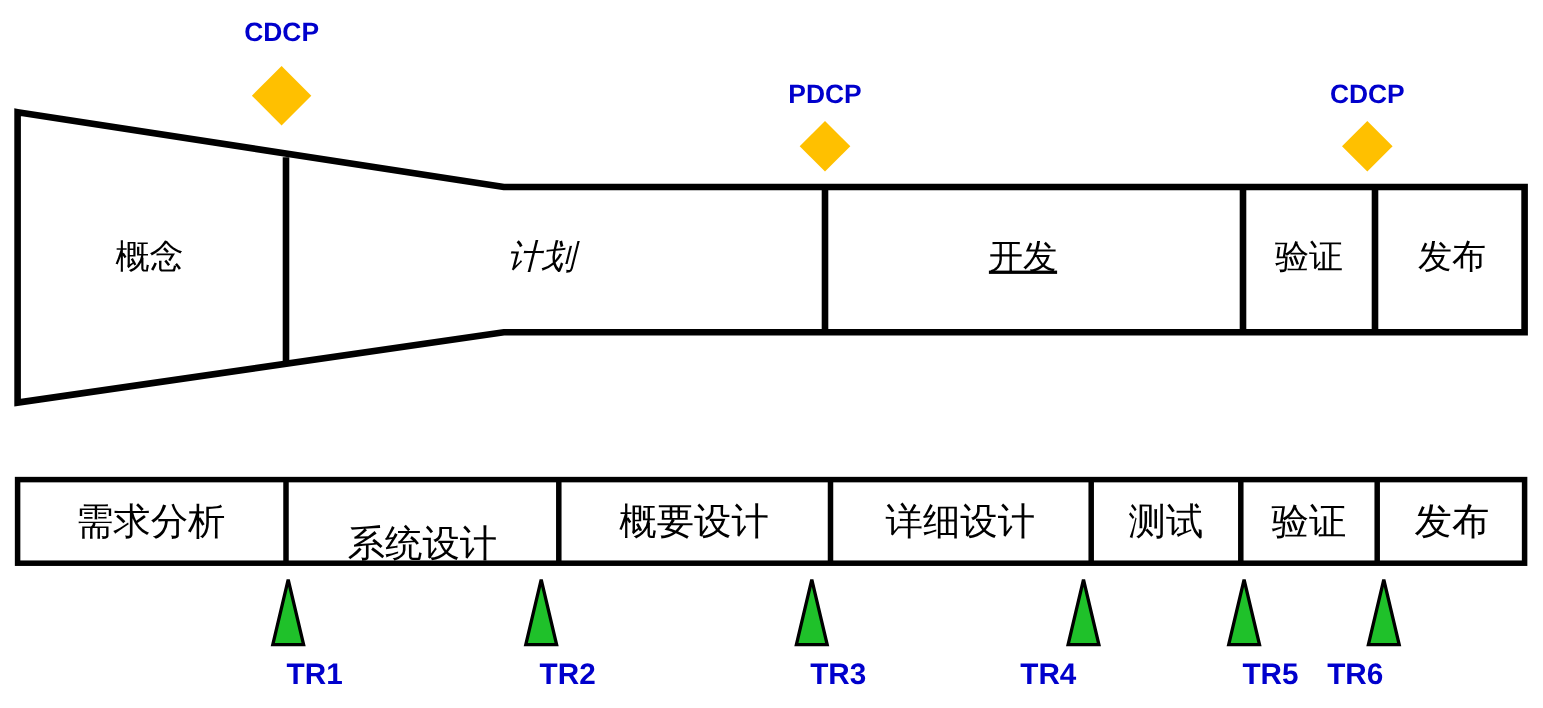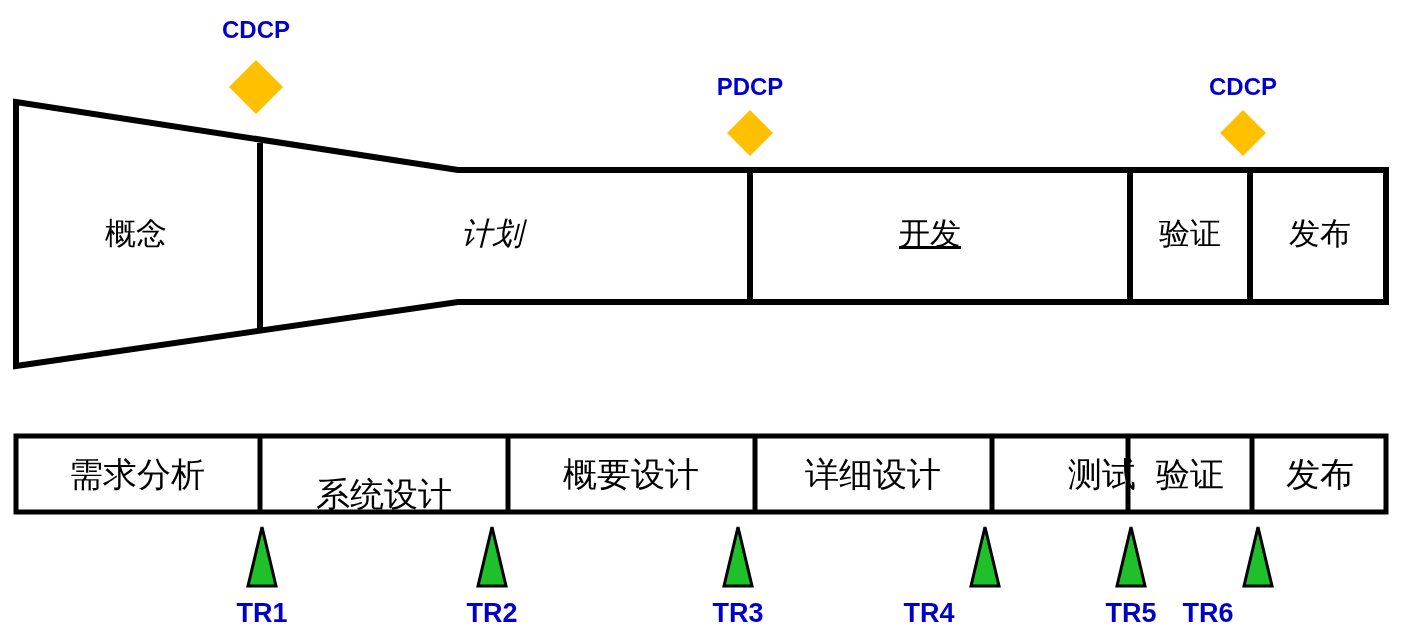--- a/index.html
+++ b/index.html
@@ -37,20 +37,21 @@
   }
   .milestone-label {
     font-size: 24px;
     font-weight: 700;
     color: #0000cc;
   }
   .tr-label {
     font-size: 27px;
     font-weight: 700;
     color: #0000cc;
+    margin-left: 24px;
   }
 </style>
 </head>
 <body>
 
 <div class="stage">
 
   <svg class="shape-layer" width="1403" height="644" viewBox="0 0 1403 644">
 
     <path d="M 16 102 L 458 170 L 1386 170 L 1386 302 L 458 302 L 16 366 Z" fill="none" stroke="#000000" stroke-width="6" stroke-linejoin="miter"></path>
@@ -87,21 +88,21 @@
   <div class="txt phase-label" style="left:136px; top:218px;">概念</div>
   <div class="txt phase-label" style="left:492px; top:218px;font-style:italic;">计划</div>
   <div class="txt phase-label" style="left:930px; top:218px;text-decoration:underline;">开发</div>
   <div class="txt phase-label" style="left:1190px; top:218px;">验证</div>
   <div class="txt phase-label" style="left:1320px; top:218px;">发布</div>
 
   <div class="txt cell-label" style="left:137px; top:457px;">需求分析</div>
   <div class="txt cell-label" style="left:384px; top:457px;margin-top:20px;">系统设计</div>
   <div class="txt cell-label" style="left:631px; top:457px;">概要设计</div>
   <div class="txt cell-label" style="left:873px; top:457px;">详细设计</div>
-  <div class="txt cell-label" style="left:1060px; top:457px;margin-left:42px;">测试</div>
+  <div class="txt cell-label" style="left:1060px; top:457px;">测试</div>
   <div class="txt cell-label" style="left:1190px; top:457px;">验证</div>
   <div class="txt cell-label" style="left:1320px; top:457px;">发布</div>
 
   <div class="txt tr-label" style="left:262px; top:600px;">TR1</div>
   <div class="txt tr-label" style="left:492px; top:600px;">TR2</div>
   <div class="txt tr-label" style="left:738px; top:600px;">TR3</div>
   <div class="txt tr-label" style="left:929px; top:600px;">TR4</div>
   <div class="txt tr-label" style="left:1131px; top:600px;">TR5</div>
   <div class="txt tr-label" style="left:1208px; top:600px;">TR6</div>
 

